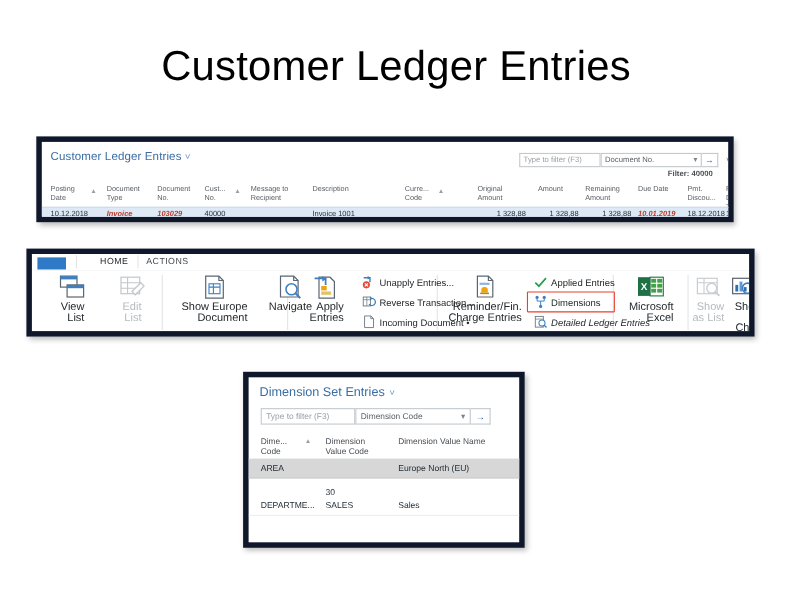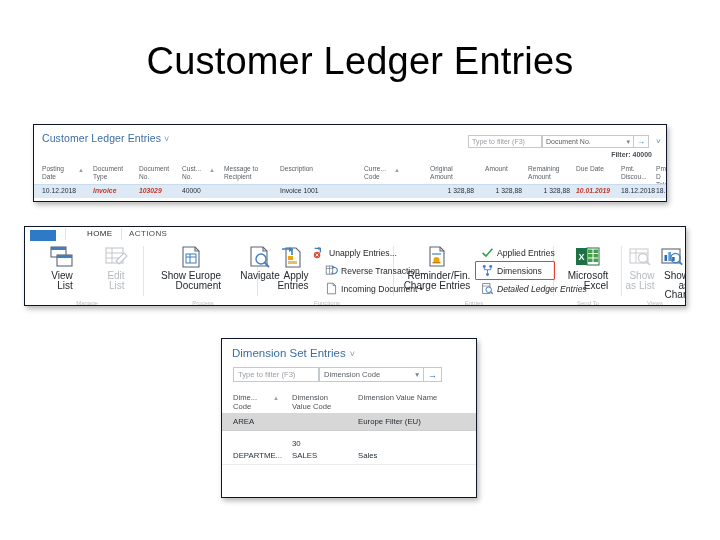--- a/index.html
+++ b/index.html
@@ -28,21 +28,21 @@
     letter-spacing: 0.2px;
     color: #000000;
     font-family: "Liberation Sans", sans-serif;
     white-space: nowrap;
   }
 
   
   .shot {
     position: absolute;
     background: #ffffff;
-    border: 1px solid #0f172a;
+    border: 5px solid #0f172a;
     box-shadow: 2px 3px 5px rgba(0,0,0,0.28);
     overflow: hidden;
     box-sizing: border-box;
   }
 
   
   #panel-ledger {
     left: 33px;
     top: 124px;
     width: 634px;
@@ -404,21 +404,21 @@
         <path d="M6 3 H16 L20 7 V22 H6 Z" fill="#fff" stroke="#5b6670" stroke-width="1.1"></path>
         <rect x="8" y="11" width="5" height="4" fill="#f0a30a"></rect>
         <rect x="8" y="16" width="9" height="3" fill="#e3c168"></rect>
         <path d="M2 4 L12 4 L12 10" fill="none" stroke="#3f7fc1" stroke-width="1.6"></path>
         <path d="M9 2 L13 4.5 L9 7 Z" fill="#3f7fc1"></path>
       </svg>
       <div class="lbl">Apply
 Entries</div>
     </div>
 
-    <div class="rb-small" style="left:288px; top:4px;">
+    <div class="rb-small" style="left:300px; top:4px;">
       <svg class="ic" width="13" height="13" viewBox="0 0 16 16">
         <path d="M2 3 L9 3 L9 8" fill="none" stroke="#3f7fc1" stroke-width="1.6"></path>
         <path d="M6.5 1 L10 3 L6.5 5 Z" fill="#3f7fc1"></path>
         <circle cx="5" cy="11" r="4" fill="#e24b36"></circle>
         <path d="M3.3 9.3 L6.7 12.7 M6.7 9.3 L3.3 12.7" stroke="#fff" stroke-width="1.2"></path>
       </svg>
       <span>Unapply Entries...</span>
     </div>
 
     <div class="rb-small" style="left:300px; top:22px;">
@@ -553,21 +553,21 @@
 Code</div>
     <div class="ds-sort" style="left:51px;">▲</div>
     <div class="ds-hcell" style="left:70px;">Dimension
 Value Code</div>
     <div class="ds-hcell" style="left:136px;">Dimension Value Name</div>
   </div>
 
   <div class="ds-row selected" style="top:74px;">
     <div class="ds-cell" style="left:11px;">AREA</div>
     <div class="ds-cell" style="left:70px;margin-top:22px;">30</div>
-    <div class="ds-cell" style="left:136px;">Europe Filter (EU)</div>
+    <div class="ds-cell" style="left:136px;">Europe North (EU)</div>
   </div>
 
 
   <div class="ds-row" style="top:108px;">
     <div class="ds-cell" style="left:11px;">DEPARTME...</div>
     <div class="ds-cell" style="left:70px;">SALES</div>
     <div class="ds-cell" style="left:136px;">Sales</div>
   </div>
 
 </div>

